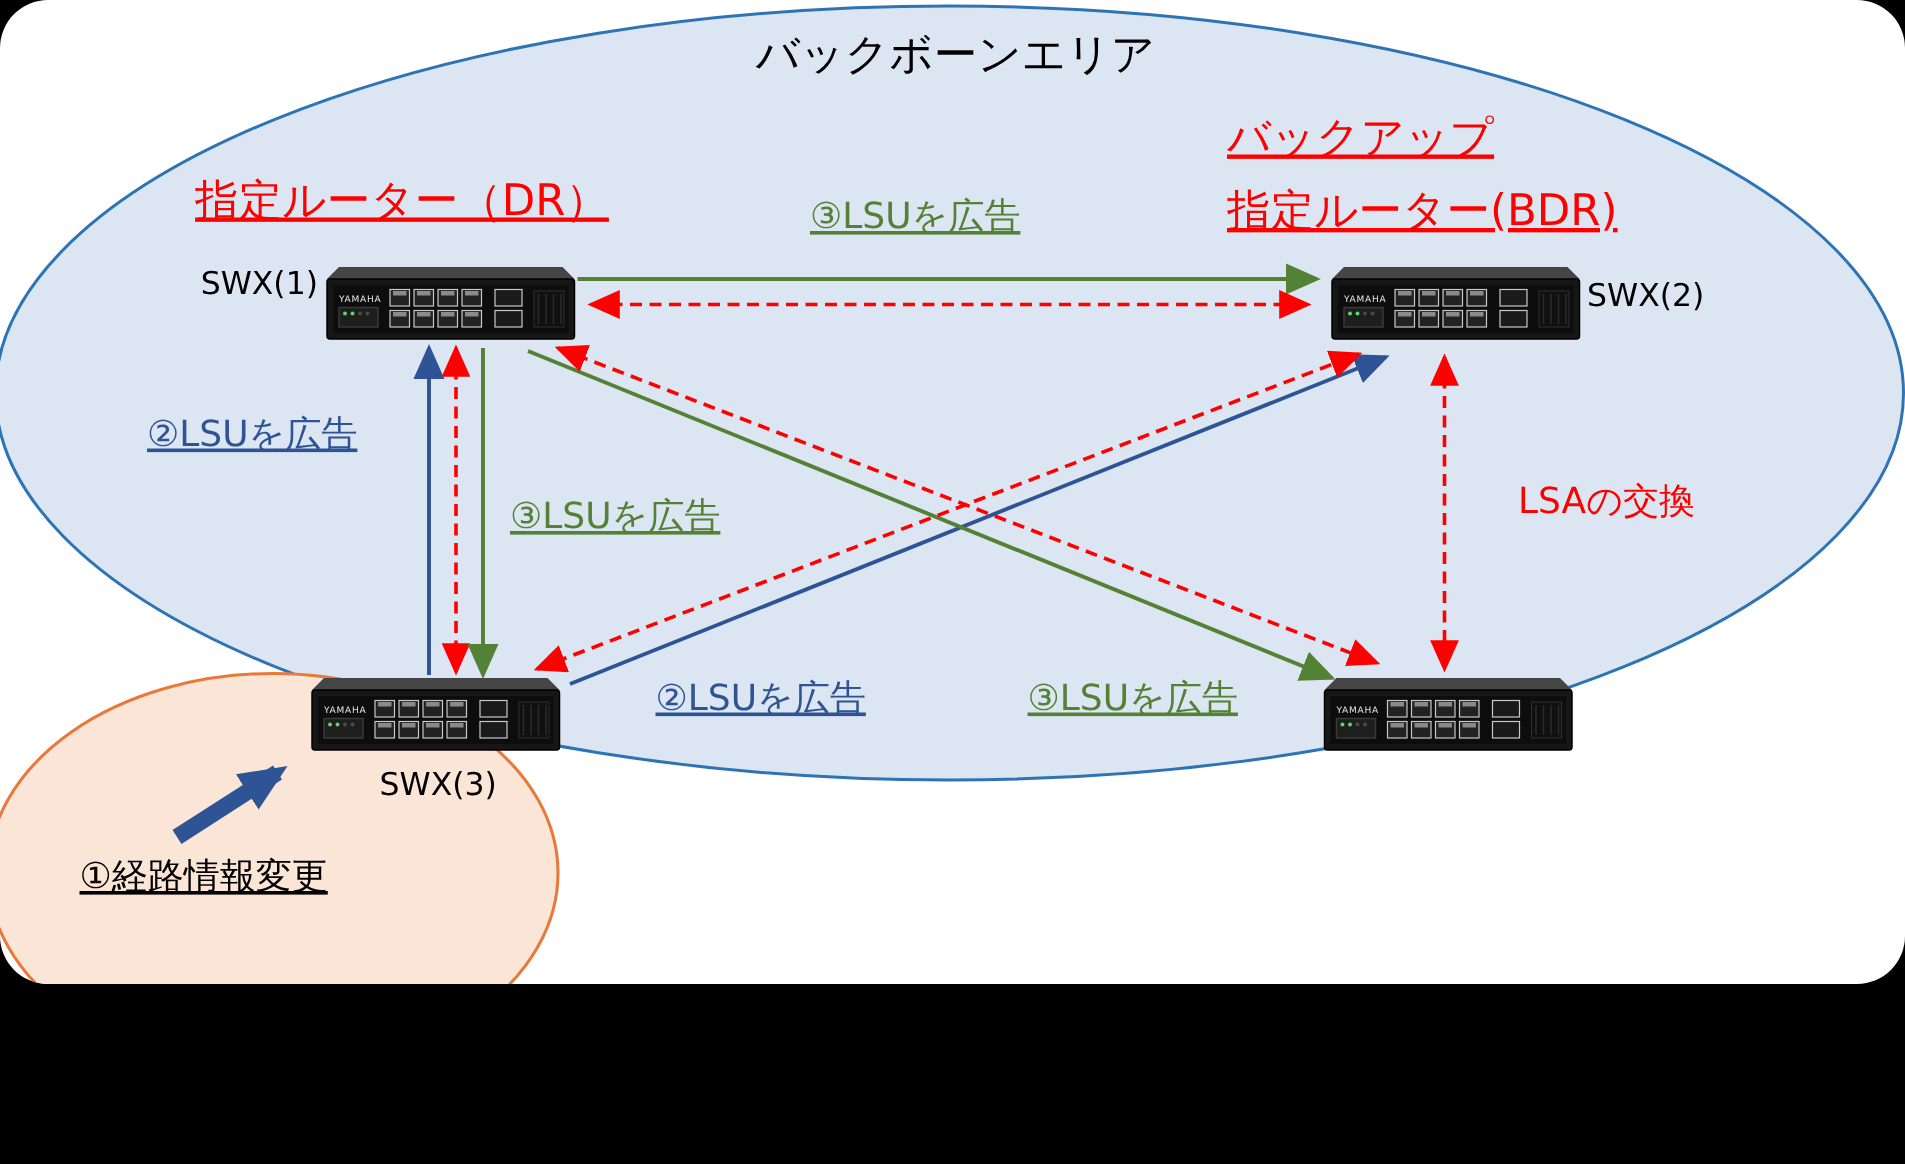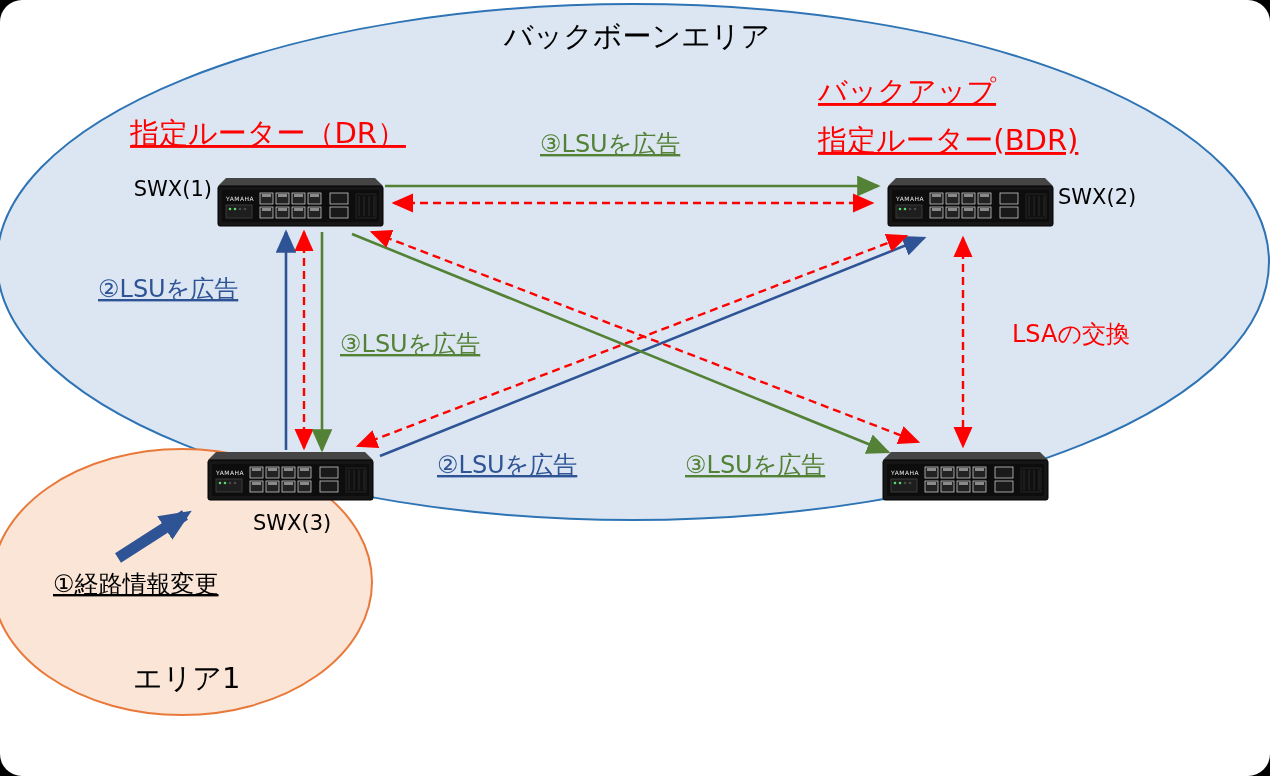--- a/index.html
+++ b/index.html
@@ -1,21 +1,21 @@
 <!DOCTYPE html>
 <html><head>
 <meta charset="utf-8">
 <style>
   html, body { margin: 0; padding: 0; background: #000; }
   .canvas {
     position: relative;
     width: 1270px;
-    height: 776px;
+    height: 656px;
     background: #ffffff;
-    border-radius: 22px;
+    border-radius: 32px;
     overflow: hidden;
     font-family: "DejaVu Sans", sans-serif;
   }
   svg text { font-family: "DejaVu Sans", sans-serif; }
   .u { text-decoration: underline; }
   .t-title  { font-size: 29px; fill: #000000; }
   .t-node   { font-size: 21px; fill: #000000; }
   .t-red    { font-size: 29px; fill: #ff0000; }
   .t-red-sm { font-size: 24px; fill: #ff0000; }
   .t-green  { font-size: 24px; fill: #538135; }

